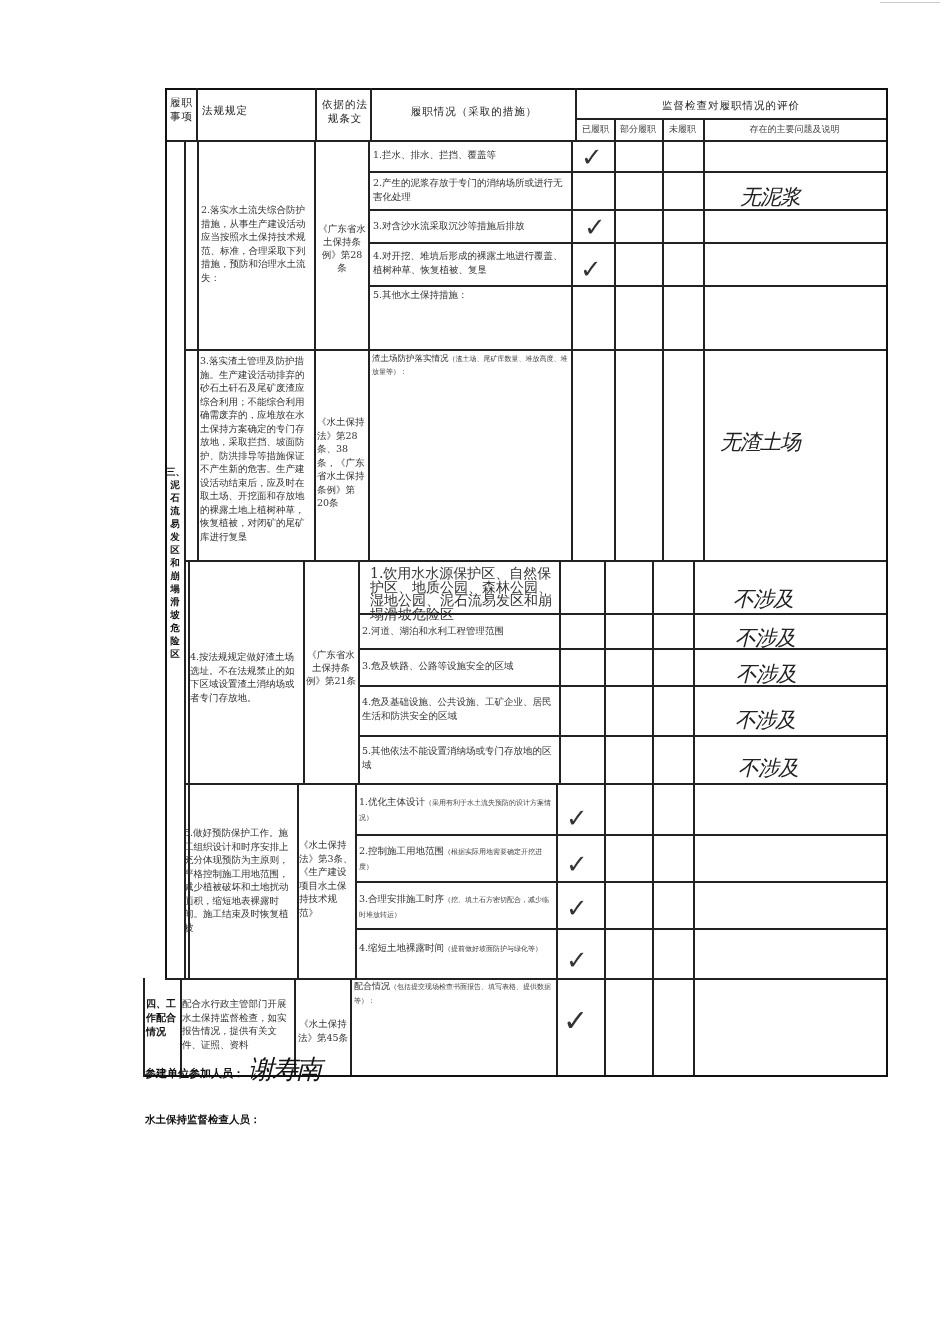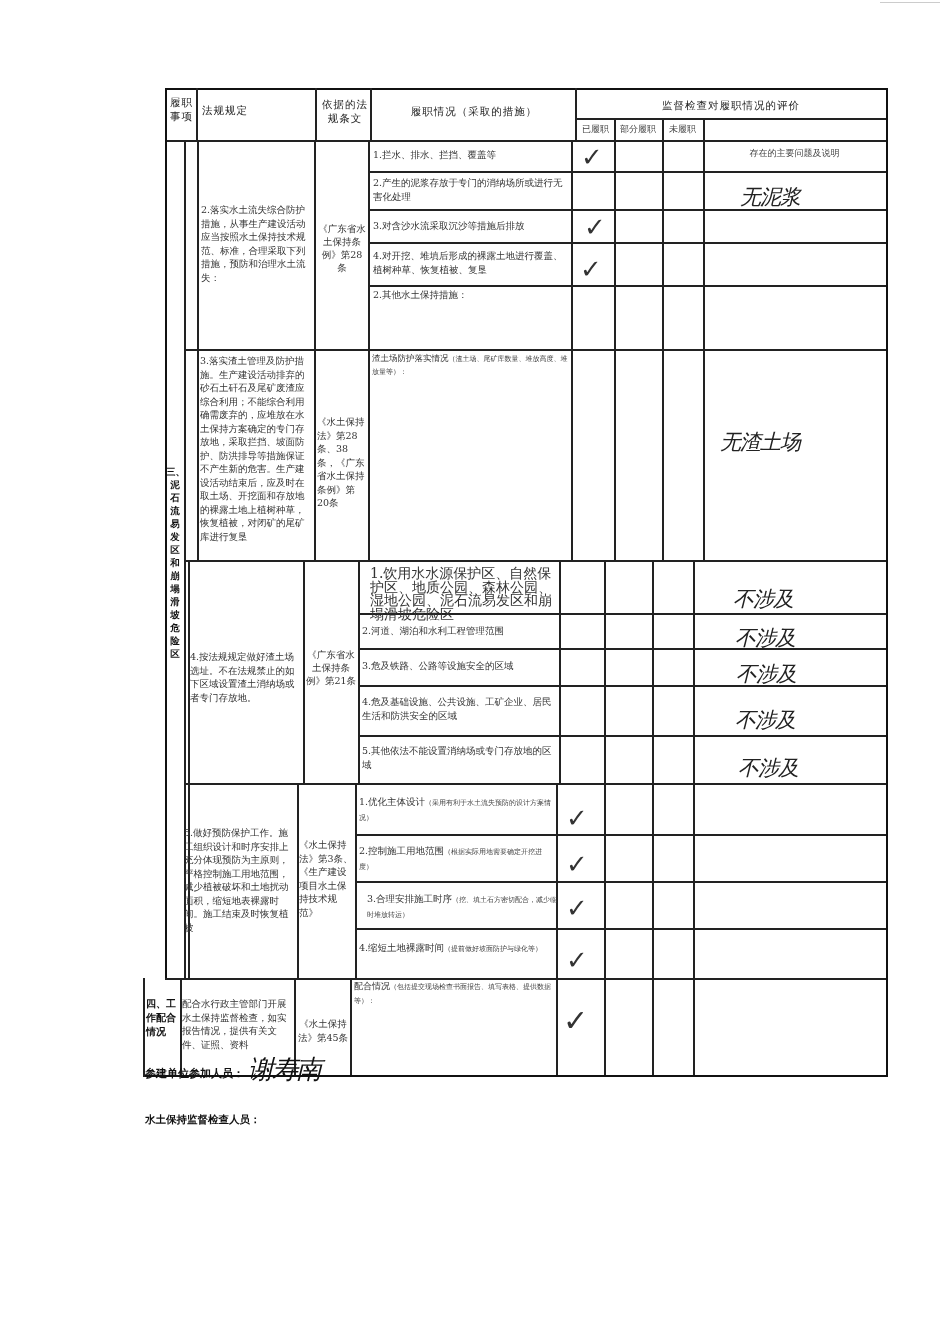--- a/index.html
+++ b/index.html
@@ -79,31 +79,31 @@
   <div class="ln v thick" style="left:886px; top:88px; height:989px;"></div>
 
   <div class="t hdr" style="left:170px; top:95px; width:24px;">履职事项</div>
   <div class="t hdr" style="left:202px; top:103px;">法规规定</div>
   <div class="t hdr" style="left:320px; top:97px; width:50px; text-align:center;">依据的法规条文</div>
   <div class="t hdr" style="left:375px; top:104px; width:198px; text-align:center;">履职情况（采取的措施）</div>
   <div class="t hdr" style="left:577px; top:98px; width:308px; text-align:center;">监督检查对履职情况的评价</div>
   <div class="t small" style="left:577px; top:123px; width:37px; text-align:center; font-size:9px;">已履职</div>
   <div class="t small" style="left:614px; top:123px; width:48px; text-align:center; font-size:9px;">部分履职</div>
   <div class="t small" style="left:662px; top:123px; width:41px; text-align:center; font-size:9px;">未履职</div>
-  <div class="t small" style="left:703px; top:123px; width:183px; text-align:center; font-size:9px;margin-top:24px;">存在的主要问题及说明</div>
+  <div class="t small" style="left:703px; top:123px; width:183px; text-align:center; font-size:9px;">存在的主要问题及说明</div>
 
   <div class="t bold" style="left:166px; top:465px; width:18px; font-size:9.5px; line-height:13px; text-align:center;">三、泥石流易发区和崩塌滑坡危险区</div>
 
   <div class="t" style="left:201px; top:203px; width:110px; font-size:9.5px; line-height:13.5px;">2.落实水土流失综合防护措施，从事生产建设活动应当按照水土保持技术规范、标准，合理采取下列措施，预防和治理水土流失：</div>
   <div class="t" style="left:317px; top:222px; width:50px; font-size:9.5px; line-height:13px; text-align:center;">《广东省水土保持条例》第28条</div>
   <div class="t" style="left:373px; top:148px; width:196px; font-size:9.5px;">1.拦水、排水、拦挡、覆盖等</div>
   <div class="t" style="left:373px; top:176px; width:196px; font-size:9.5px;">2.产生的泥浆存放于专门的消纳场所或进行无害化处理</div>
   <div class="t" style="left:373px; top:219px; width:196px; font-size:9.5px;">3.对含沙水流采取沉沙等措施后排放</div>
   <div class="t" style="left:373px; top:249px; width:196px; font-size:9.5px;">4.对开挖、堆填后形成的裸露土地进行覆盖、植树种草、恢复植被、复垦</div>
-  <div class="t" style="left:373px; top:288px; width:196px; font-size:9.5px;">2.其他水土保持措施：</div>
+  <div class="t" style="left:373px; top:288px; width:196px; font-size:9.5px;">5.其他水土保持措施：</div>
   <div class="check" style="left:581px; top:144px;">✓</div>
   <div class="check" style="left:584px; top:214px;">✓</div>
   <div class="check" style="left:580px; top:256px;">✓</div>
   <div class="hw" style="left:740px; top:183px;">无泥浆</div>
 
   <div class="t" style="left:200px; top:354px; width:112px; font-size:9.5px; line-height:13.5px;">3.落实渣土管理及防护措施。生产建设活动排弃的砂石土矸石及尾矿废渣应综合利用；不能综合利用确需废弃的，应堆放在水土保持方案确定的专门存放地，采取拦挡、坡面防护、防洪排导等措施保证不产生新的危害。生产建设活动结束后，应及时在取土场、开挖面和存放地的裸露土地上植树种草，恢复植被，对闭矿的尾矿库进行复垦</div>
   <div class="t" style="left:317px; top:415px; width:50px; font-size:9.5px; line-height:13.5px;">《水土保持法》第28条、38条，《广东省水土保持条例》第20条</div>
   <div class="t" style="left:372px; top:352px; width:198px; font-size:8.5px; line-height:13px;">
     <span>渣土场防护落实情况</span><span class="small" style="font-size:7px;">（渣土场、尾矿库数量、堆放高度、堆放量等）：</span>
   </div>
@@ -123,21 +123,21 @@
   <div class="hw" style="left:738px; top:754px;">不涉及</div>
 
   <div class="t" style="left:184px; top:826px; width:112px; font-size:9.5px; line-height:13.5px;">5.做好预防保护工作。施工组织设计和时序安排上充分体现预防为主原则，严格控制施工用地范围，减少植被破坏和土地扰动面积，缩短地表裸露时间。施工结束及时恢复植被</div>
   <div class="t" style="left:299px; top:838px; width:56px; font-size:9.5px; line-height:13.5px;">《水土保持法》第3条、《生产建设项目水土保持技术规范》</div>
   <div class="t" style="left:359px; top:795px; width:196px; font-size:9.5px; line-height:13px;">
     <span>1.优化主体设计</span><span style="font-size:7px; color:#444;">（采用有利于水土流失预防的设计方案情况）</span>
   </div>
   <div class="t" style="left:359px; top:844px; width:196px; font-size:9.5px; line-height:13px;">
     <span>2.控制施工用地范围</span><span style="font-size:7px; color:#444;">（根据实际用地需要确定开挖进度）</span>
   </div>
-  <div class="t" style="left:359px; top:892px; width:196px; font-size:9.5px; line-height:13px;margin-left:8px;">
+  <div class="t" style="left:359px; top:892px; width:196px; font-size:9.5px; line-height:13px;">
     <span>3.合理安排施工时序</span><span style="font-size:7px; color:#444;">（挖、填土石方密切配合，减少临时堆放转运）</span>
   </div>
   <div class="t" style="left:359px; top:941px; width:196px; font-size:9.5px; line-height:13px;">
     <span>4.缩短土地裸露时间</span><span style="font-size:7px; color:#444;">（提前做好坡面防护与绿化等）</span>
   </div>
   <div class="check" style="left:566px; top:805px;">✓</div>
   <div class="check" style="left:566px; top:851px;">✓</div>
   <div class="check" style="left:566px; top:895px;">✓</div>
   <div class="check" style="left:566px; top:947px;">✓</div>
 

